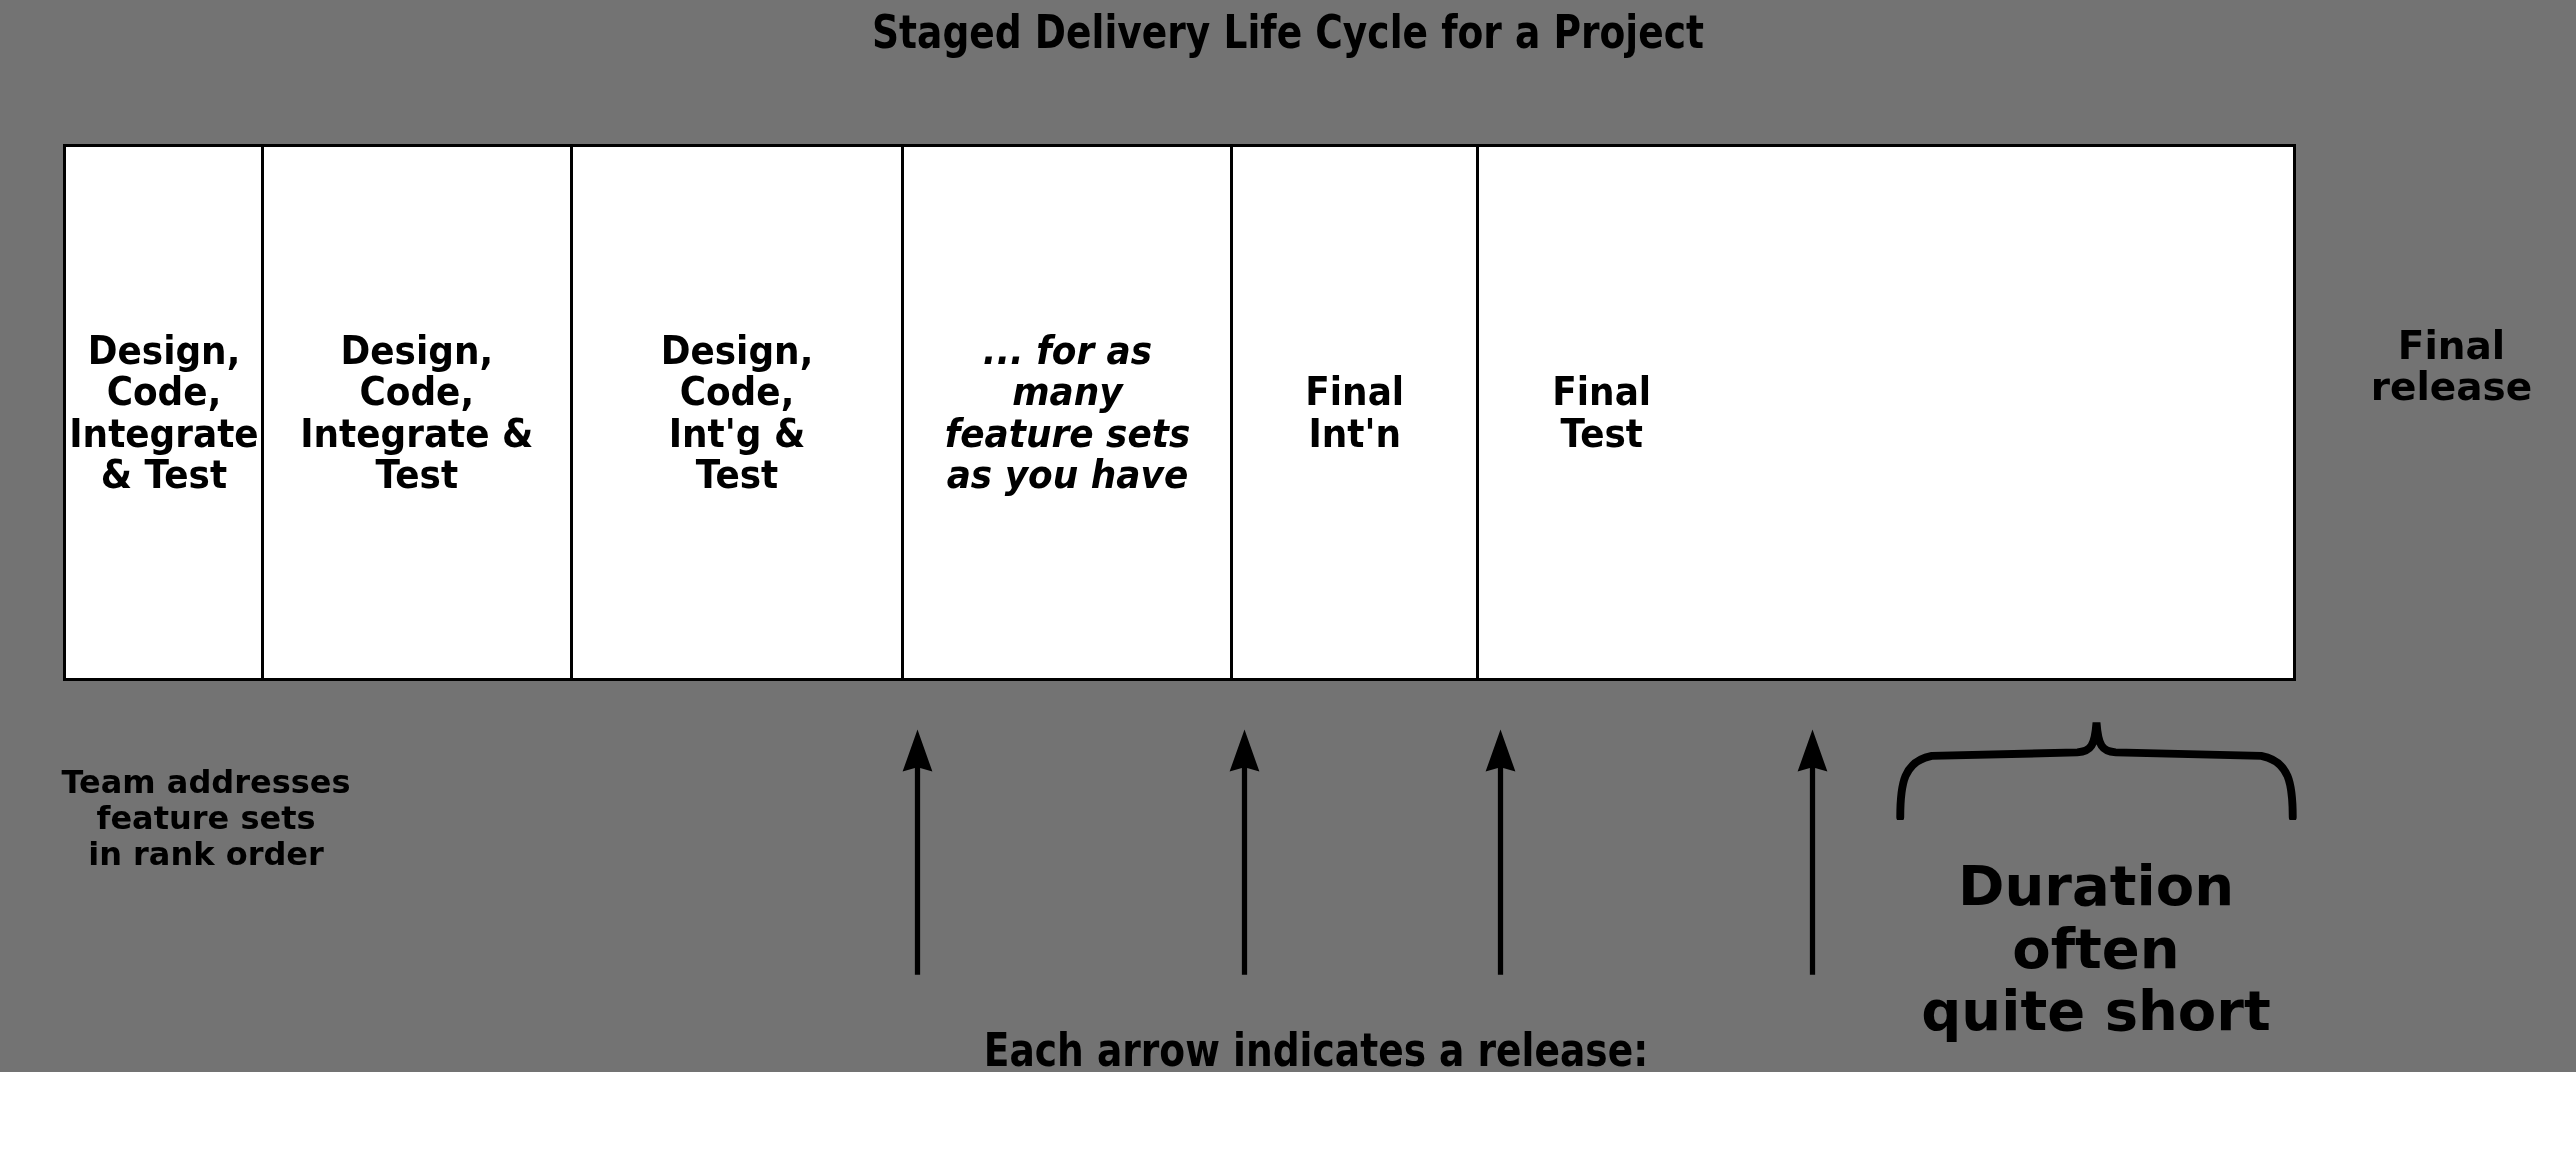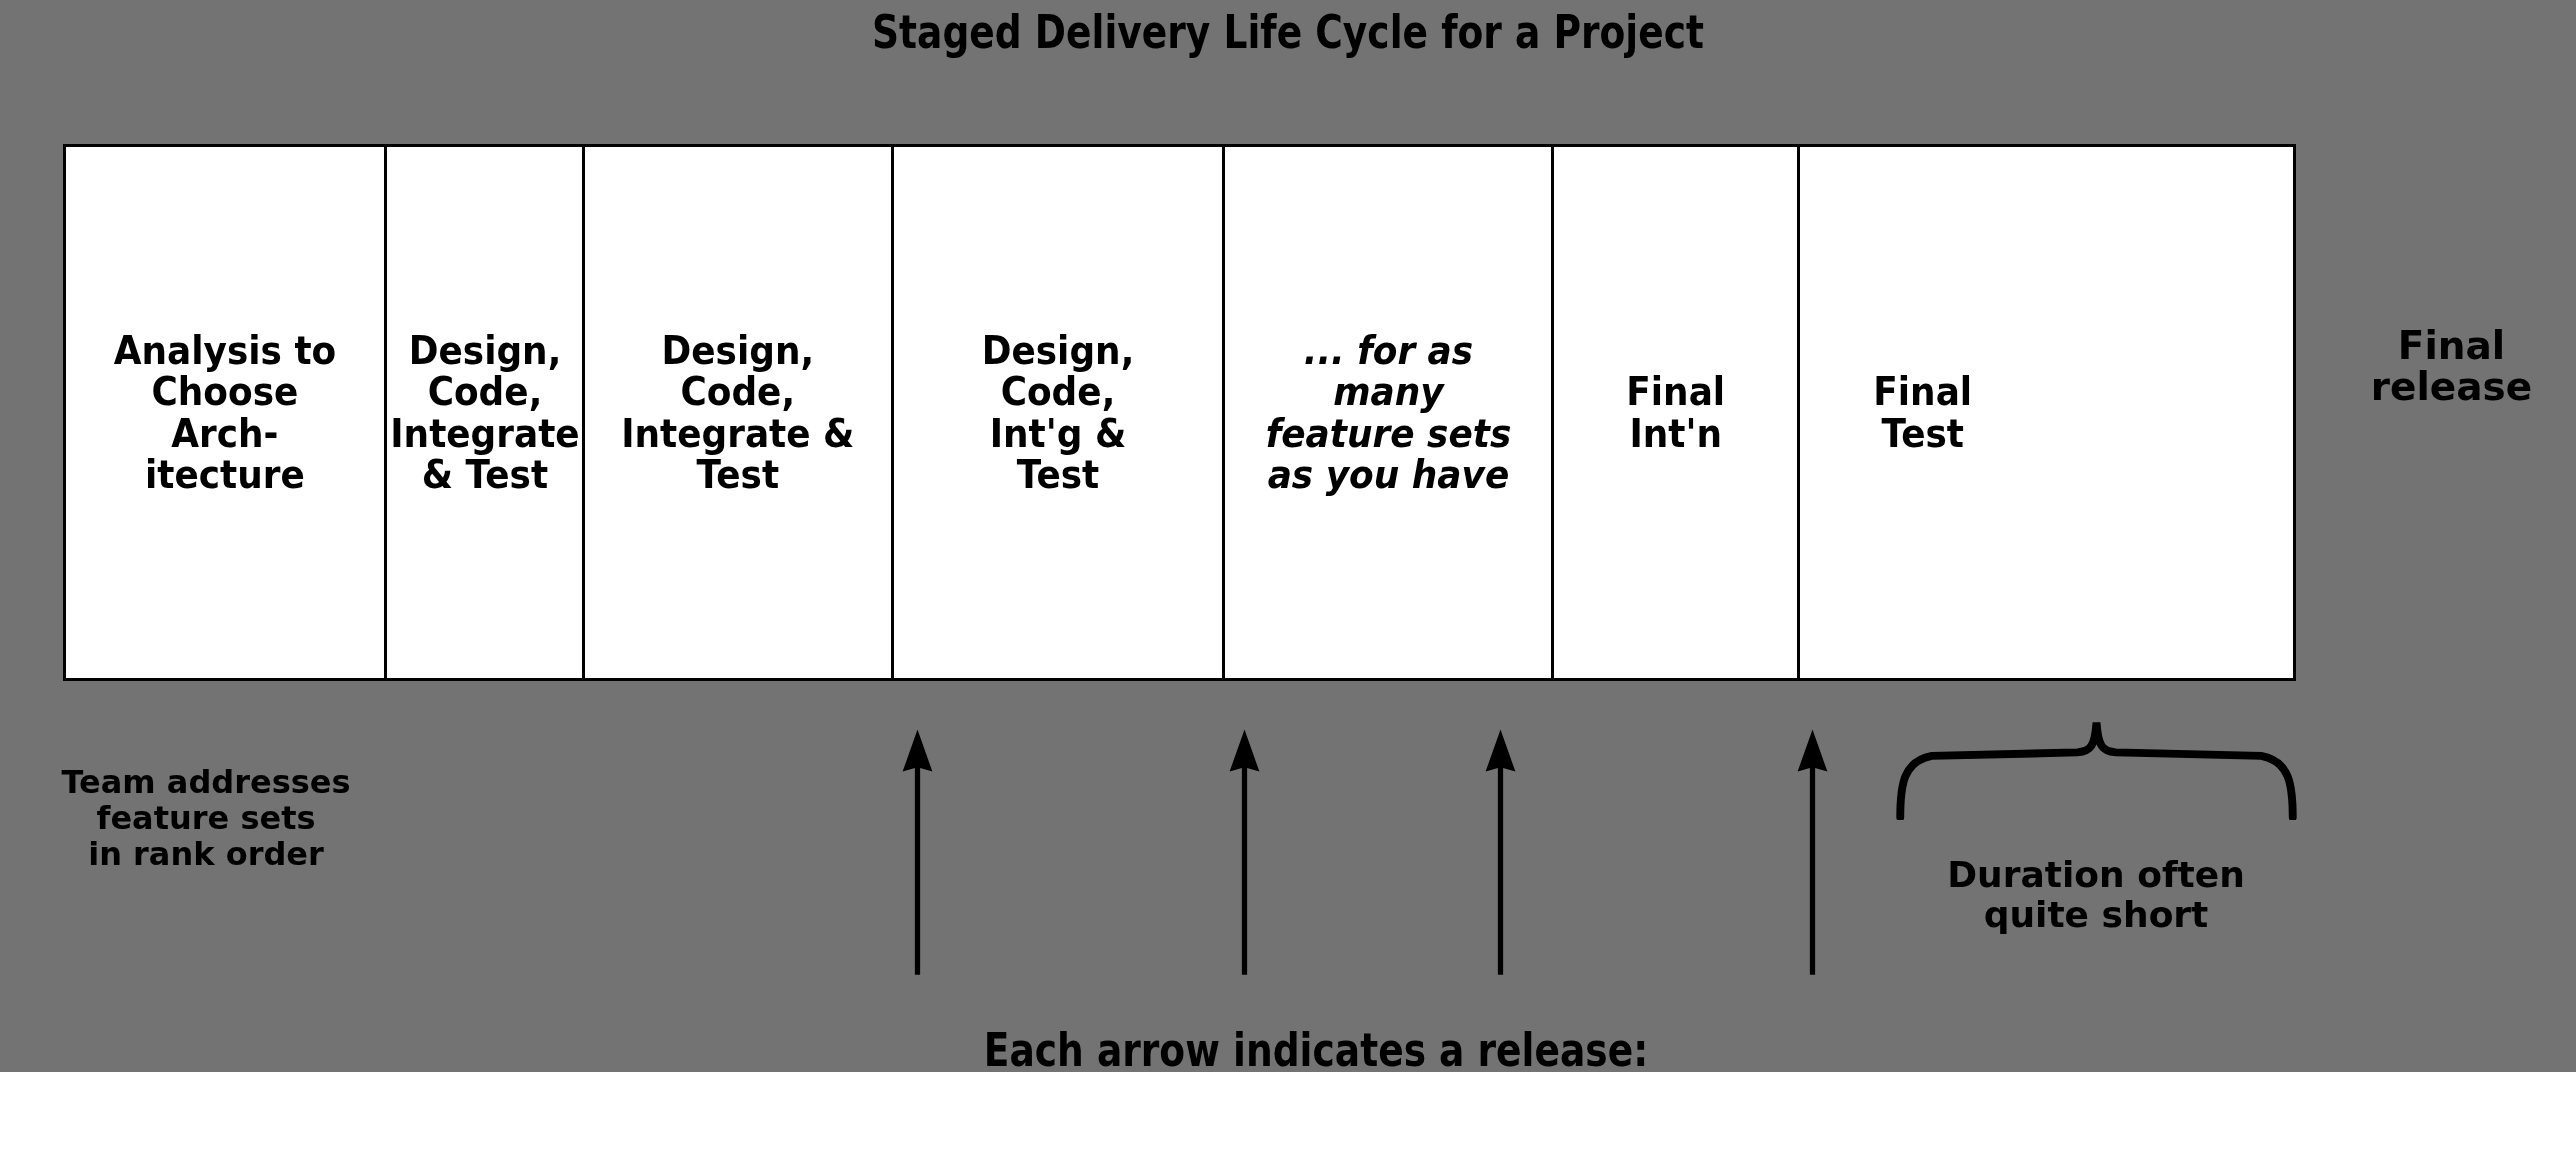--- a/index.html
+++ b/index.html
@@ -135,37 +135,31 @@
     font-size: 47px;
     line-height: 1.1;
     transform: scaleX(0.80);
     transform-origin: center top;
   }
   #caption-duration {
     left: 1890px;
     top: 855px;
     width: 412px;
     text-align: center;
-    font-size: 36px;
+    font-size: 56px;
   }
 </style>
 </head>
 <body>
 
 <div id="canvas">
 
   <div id="title">Staged Delivery Life Cycle for a Project</div>
 
   <div id="stage-table">
-    <div class="stage-cell c1">
-      <span class="celltext">Analysis to
-Choose
-Arch-
-itecture</span>
-    </div>
     <div class="stage-cell c2">
       <span class="celltext">Design,
 Code,
 Integrate
 &amp; Test</span>
     </div>
     <div class="stage-cell c3">
       <span class="celltext">Design,
 Code,
 Integrate &amp;

